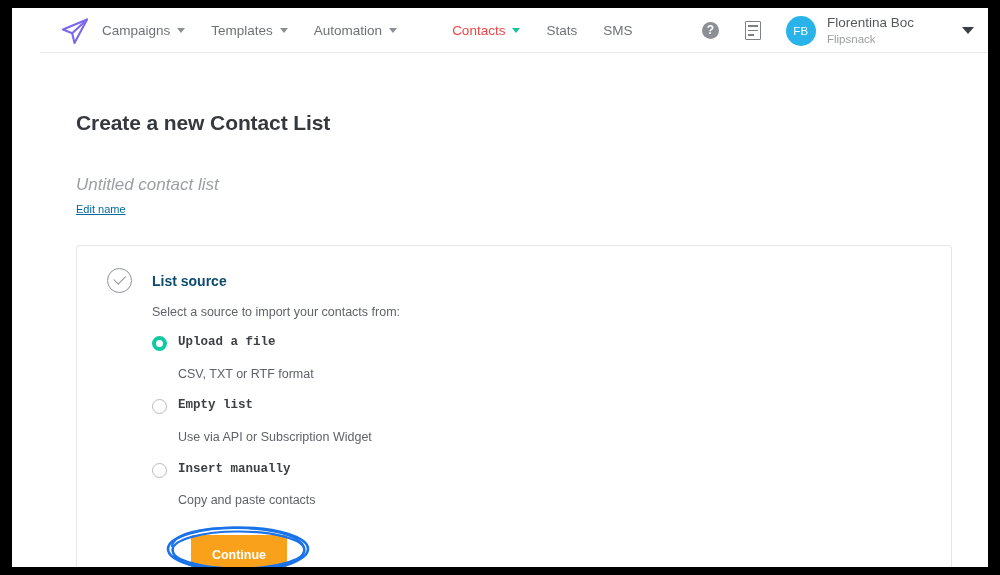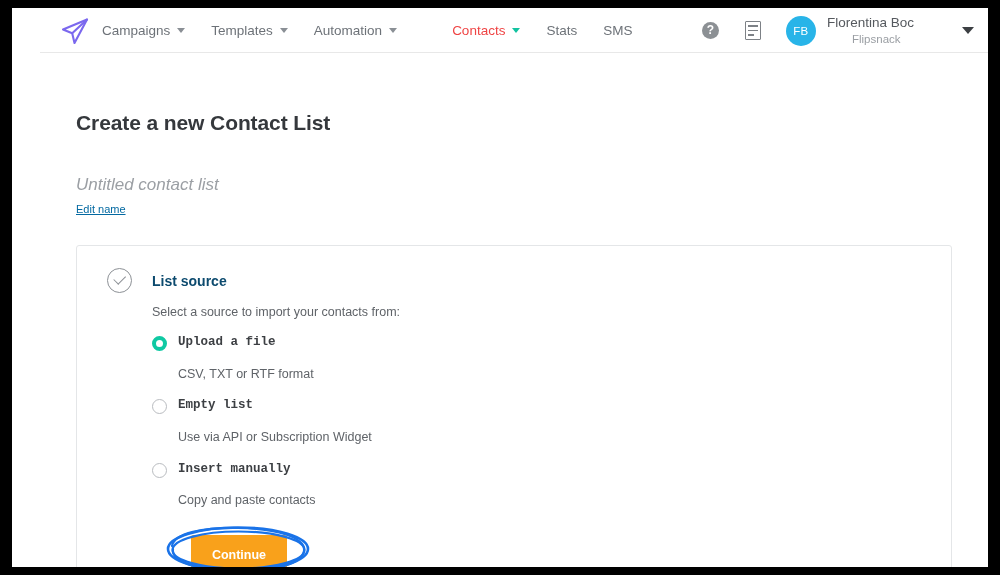--- a/index.html
+++ b/index.html
@@ -121,21 +121,21 @@
     font-size: 11.5px;
     font-weight: normal;
     line-height: 30px;
     text-align: center;
     margin-right: 11px;
     letter-spacing: 0.3px;
   }
 
   .user-block { line-height: 1.25; margin-right: 48px; }
   .user-name { font-size: 13.5px; color: #55595e; }
-  .user-org  { font-size: 11.5px; color: #9a9ea3; margin-left: 25px; }
+  .user-org  { font-size: 11.5px; color: #9a9ea3; }
 
   .user-caret {
     width: 0; height: 0;
     border-left: 6px solid transparent;
     border-right: 6px solid transparent;
     border-top: 7px solid #3c3f43;
     cursor: pointer;
   }
 
   

